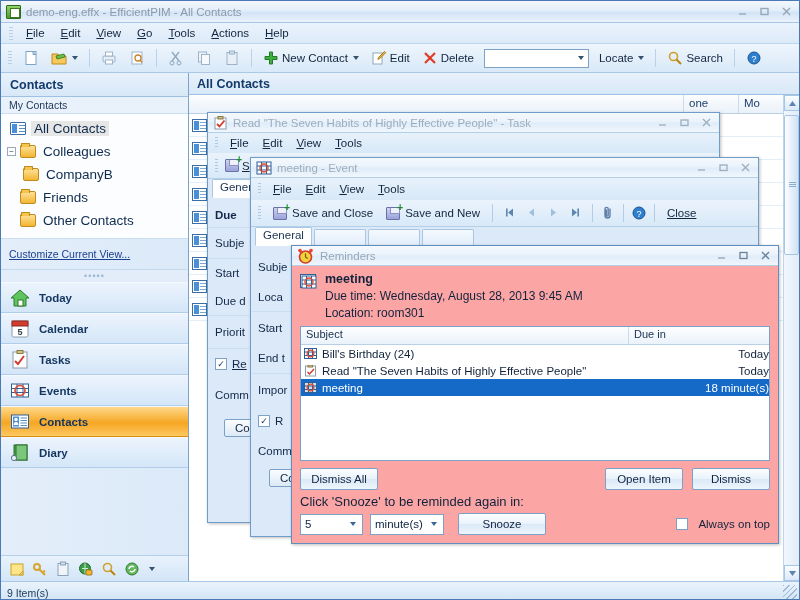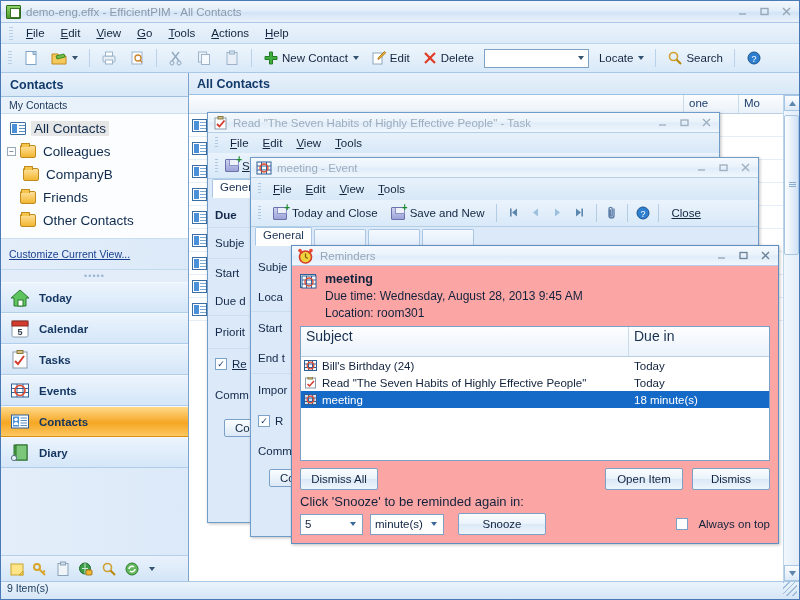--- a/index.html
+++ b/index.html
@@ -162,21 +162,21 @@
     background:linear-gradient(to bottom,#fbfdff,#dce9f7); border:1px solid #a7c6e3; }
   .vs-thumb { position:absolute; left:0; top:20px; width:15px; height:140px;
     background: linear-gradient(to right,#fdfeff,#cfe2f5); border:1px solid #a7c6e3; border-radius:2px;}
   .vs-thumb::after{content:"";position:absolute;left:4px;top:66px;width:7px;height:5px;
     background:repeating-linear-gradient(to bottom,#8aaccd 0 1px,transparent 1px 2px);}
 
   
   .statusbar {
     position:absolute; left:0; right:0; bottom:0; height:18px;
     background: linear-gradient(to bottom,#eaf3fc,#d6e6f6);
-    border-top:1px solid #a9c8e6; display:flex; align-items:flex-start;
+    border-top:1px solid #a9c8e6; display:flex; align-items:flex-end;
     padding-left:6px; font-size:10.5px; color:#20405f;
   }
   .sb-grip { margin-left:auto; width:14px;height:14px;margin-right:2px;
     background: repeating-linear-gradient(135deg,#9dbbd8 0 1px, transparent 1px 4px);}
 
   
   .win {
     position:absolute; background:#d9e8f8;
     border:1px solid #6f9cc8; box-shadow: 1px 1px 3px rgba(0,0,0,.25);
     display:flex; flex-direction:column;
@@ -228,25 +228,25 @@
     border:1px solid #7ba1c8; border-radius:2px; }
 
   
   .rem-body { background:#fca5a5; flex:1; display:flex; flex-direction:column; padding:6px 8px 8px 8px;}
   .rem-head { display:flex; gap:9px; }
   .alarm { width:17px;height:16px;flex:none;position:relative; }
   .evt-ico { width:16px;height:14px;flex:none;position:relative;background:#fff;border:1px solid #2f5f94;}
   .rem-title { font-weight:bold; font-size:12.5px; color:#11223c; }
   .rem-line { font-size:12px; color:#11223c; margin-top:3px; }
   .lst { margin-top:6px; background:#fff; border:1px solid #7ba1c8; flex:1; display:flex; flex-direction:column; min-height:0;}
-  .lst-head { display:flex; height:30px; font-size:14px; color:#17304f;
+  .lst-head { display:flex; height:18px; font-size:11px; color:#17304f;
     background:linear-gradient(to bottom,#fdfeff,#eaf2fa); border-bottom:1px solid #b9cfe3;}
   .lst-head .c1 { flex:1; padding:1px 5px; border-right:1px solid #c8dcec;}
   .lst-head .c2 { width:140px; padding:1px 5px; }
-  .lst-row { display:flex; height:17px; align-items:center; font-size:11.5px; color:#11223c;}
+  .lst-row { display:flex; height:17px; align-items:center; font-size:11.5px; color:#11223c;text-align:right;}
   .lst-row.sel { background:#1569c7; color:#fff; }
   .lst-row .c1 { flex:1; display:flex; align-items:center; gap:4px; padding-left:3px; overflow:hidden; white-space:nowrap;}
   .lst-row .c2 { width:140px; padding-left:5px; }
   .rem-btnrow { display:flex; align-items:center; margin-top:7px; }
   .dlgbtn {
     min-width:78px; height:22px; padding:0 10px; font-size:11.5px; color:#102340;
     background: linear-gradient(to bottom,#fbfdff 0%,#eaf3fb 48%,#dbe9f7 52%,#eef5fc 100%);
     border:1px solid #7ba1c8; border-radius:2px;
     display:flex; align-items:center; justify-content:center;
   }
@@ -754,21 +754,21 @@
       <span class="grip"></span>
       <span class="mi"><u>F</u>ile</span>
       <span class="mi"><u>E</u>dit</span>
       <span class="mi"><u>V</u>iew</span>
       <span class="mi"><u>T</u>ools</span>
     </div>
     <div class="win-tb" style="height:27px">
       <span class="grip" style="width:3px;height:14px;margin-right:4px;background:repeating-linear-gradient(to bottom,#aec8e2 0 1px,transparent 1px 3px)"></span>
       <span class="tbbtn" style="gap:5px">
         <span class="floppy"></span>
-        <span>Today and Close</span>
+        <span>Save and Close</span>
       </span>
       <span class="tbbtn" style="gap:5px">
         <span class="floppy"></span>
         <span>Save and New</span>
       </span>
       <span class="tb-sep" style="background:#b3cde7"></span>
       <span class="navarrow on">
         <svg width="11" height="11">
             <path d="M9 1.5v8L4 5.5z" fill="#5d87ae"></path>
             <rect x="2" y="1.5" width="1.6" height="8" fill="#5d87ae"></rect>

